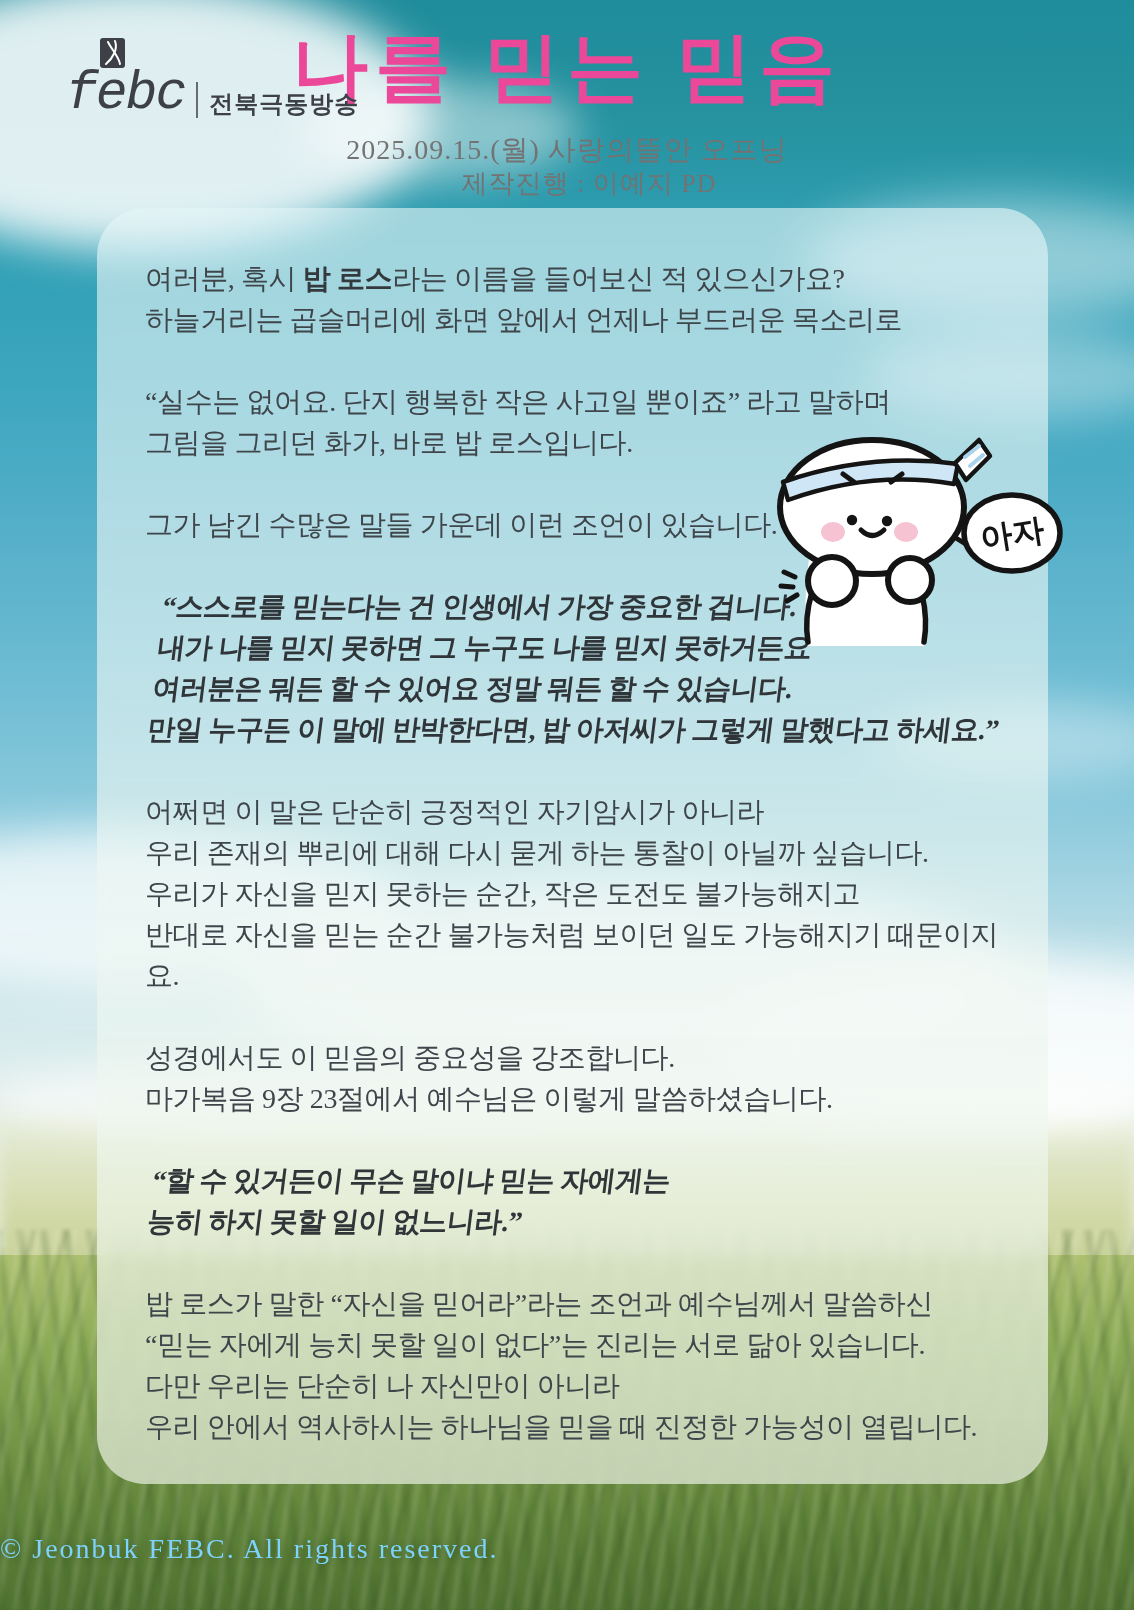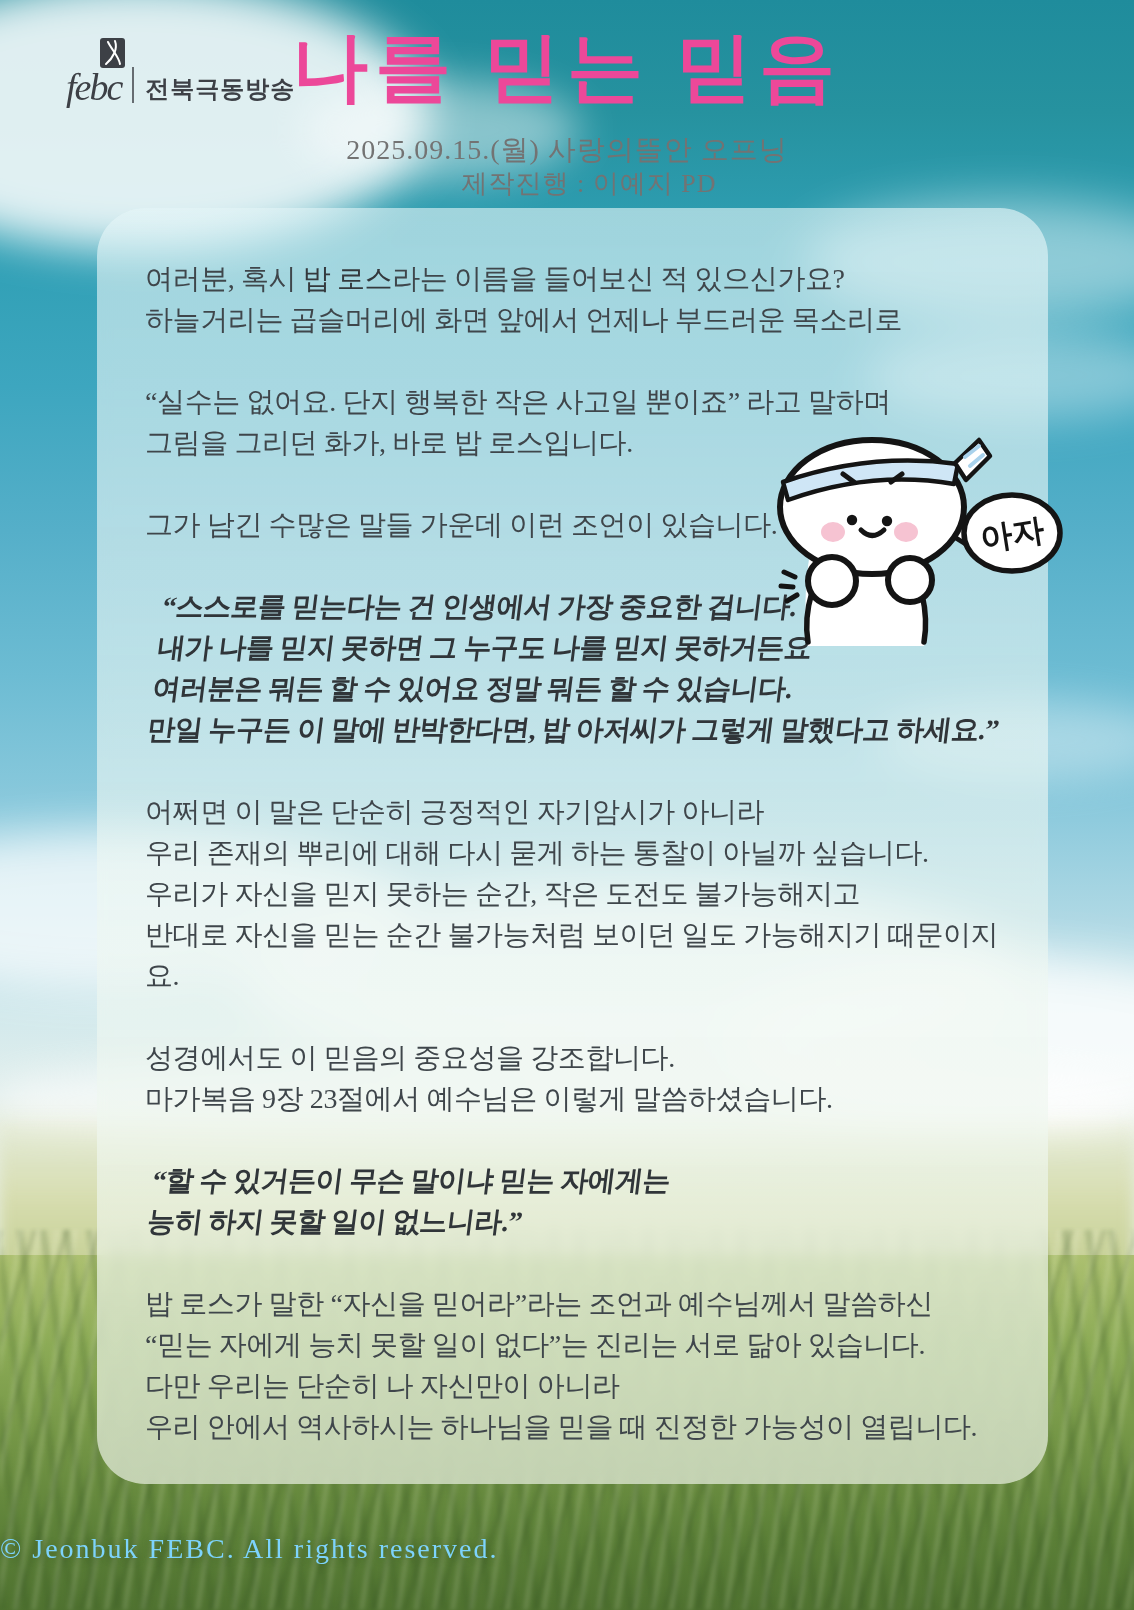--- a/index.html
+++ b/index.html
@@ -38,22 +38,22 @@
     background:
       repeating-linear-gradient(99deg, rgba(255,255,238,.16) 0 5px, rgba(0,0,0,0) 5px 18px),
       repeating-linear-gradient(82deg, rgba(52,84,34,.22) 0 7px, rgba(0,0,0,0) 7px 23px),
       repeating-linear-gradient(107deg, rgba(28,54,22,.18) 0 4px, rgba(0,0,0,0) 4px 31px);
   }
   
   .logo{position:absolute;left:66px;top:42px;display:flex;align-items:flex-end;gap:11px;z-index:6;}
   .logo-brand-wrap{position:relative;padding-top:26px;}
   .logo-emblem{position:absolute;left:34px;top:-4px;}
   .logo-brand{
-    font-style:italic;font-size:38px;line-height:1;color:#3d4046;
-    font-family:Liberation Serif, serif;letter-spacing:-2px;text-align:right;
+    font-style:italic;font-size:53px;line-height:1;color:#3d4046;
+    font-family:Liberation Mono, monospace;letter-spacing:-2px;text-align:right;
   }
   .logo-divider{width:2px;height:36px;background:#3d4046;opacity:.75;margin-bottom:3px;}
   .logo-station{
     font-family:"Liberation Sans","DejaVu Sans",sans-serif;font-weight:700;
     font-size:24px;color:#3d4046;margin-bottom:1px;letter-spacing:1px;
   }
   .title{
     position:absolute;left:0;right:0;top:26px;text-align:center;z-index:5;
     font-size:76px;font-weight:600;letter-spacing:7px;color:#ec4899;line-height:1.1;
   }
@@ -68,21 +68,21 @@
     position:absolute;left:97px;top:208px;width:951px;height:1276px;z-index:4;
     border-radius:48px;box-sizing:border-box;padding:50px 38px 0 48px;
     background:linear-gradient(180deg, rgba(230,246,248,.62), rgba(242,247,236,.66));
     backdrop-filter:blur(7px);-webkit-backdrop-filter:blur(7px);
   }
   .para{
     margin:0 0 41px 0;font-size:28px;line-height:41px;color:#3f464b;
     letter-spacing:-0.4px;
   }
   .para:last-child{margin-bottom:16px;}
-  .para .b{font-weight:400;color:#34393d;}
+  .para .b{font-weight:700;color:#34393d;}
   .para.quote{
     font-weight:700;color:#303539;transform:skewX(-7deg);transform-origin:0 100%;
     letter-spacing:-0.6px;
   }
   
   .mascot{position:absolute;left:748px;top:424px;z-index:7;}
   
   .footer{
     position:absolute;left:0;right:0;top:1533px;text-align:left;z-index:6;
     color:#7dd3fc;font-size:28px;letter-spacing:2px;

